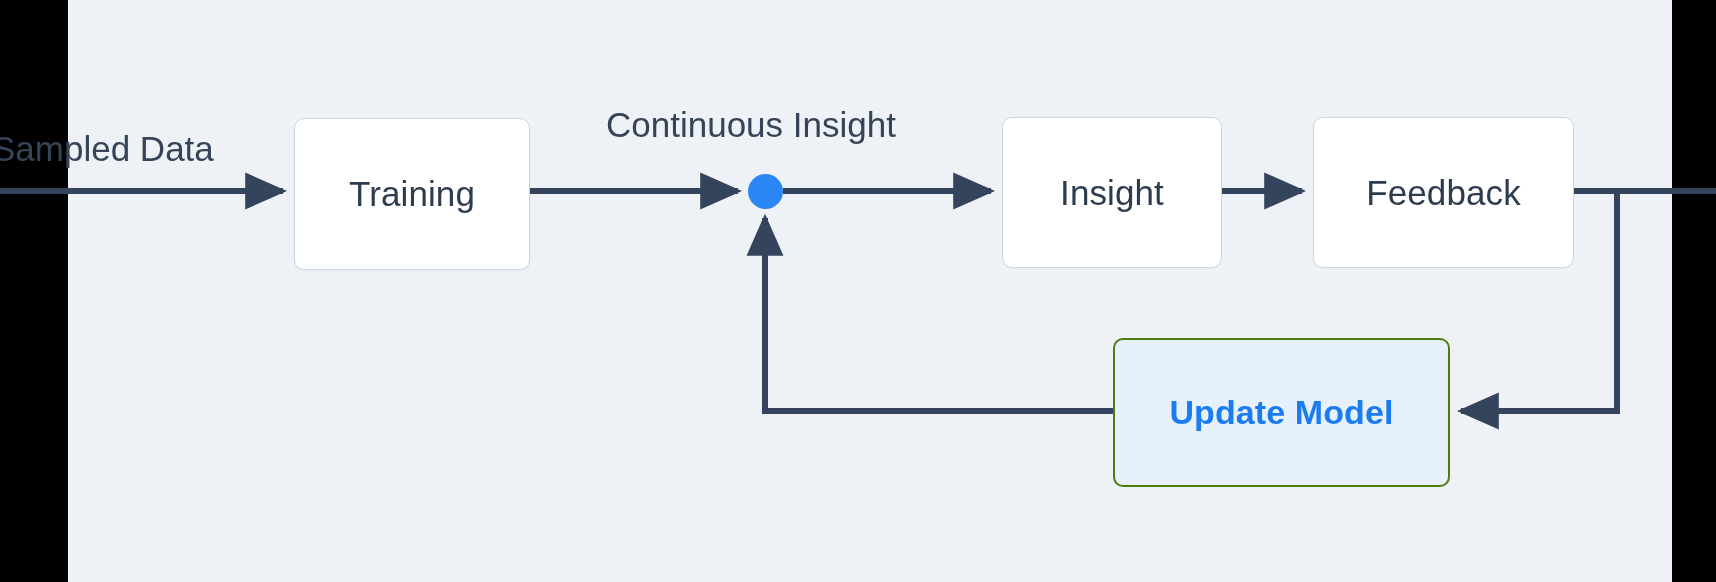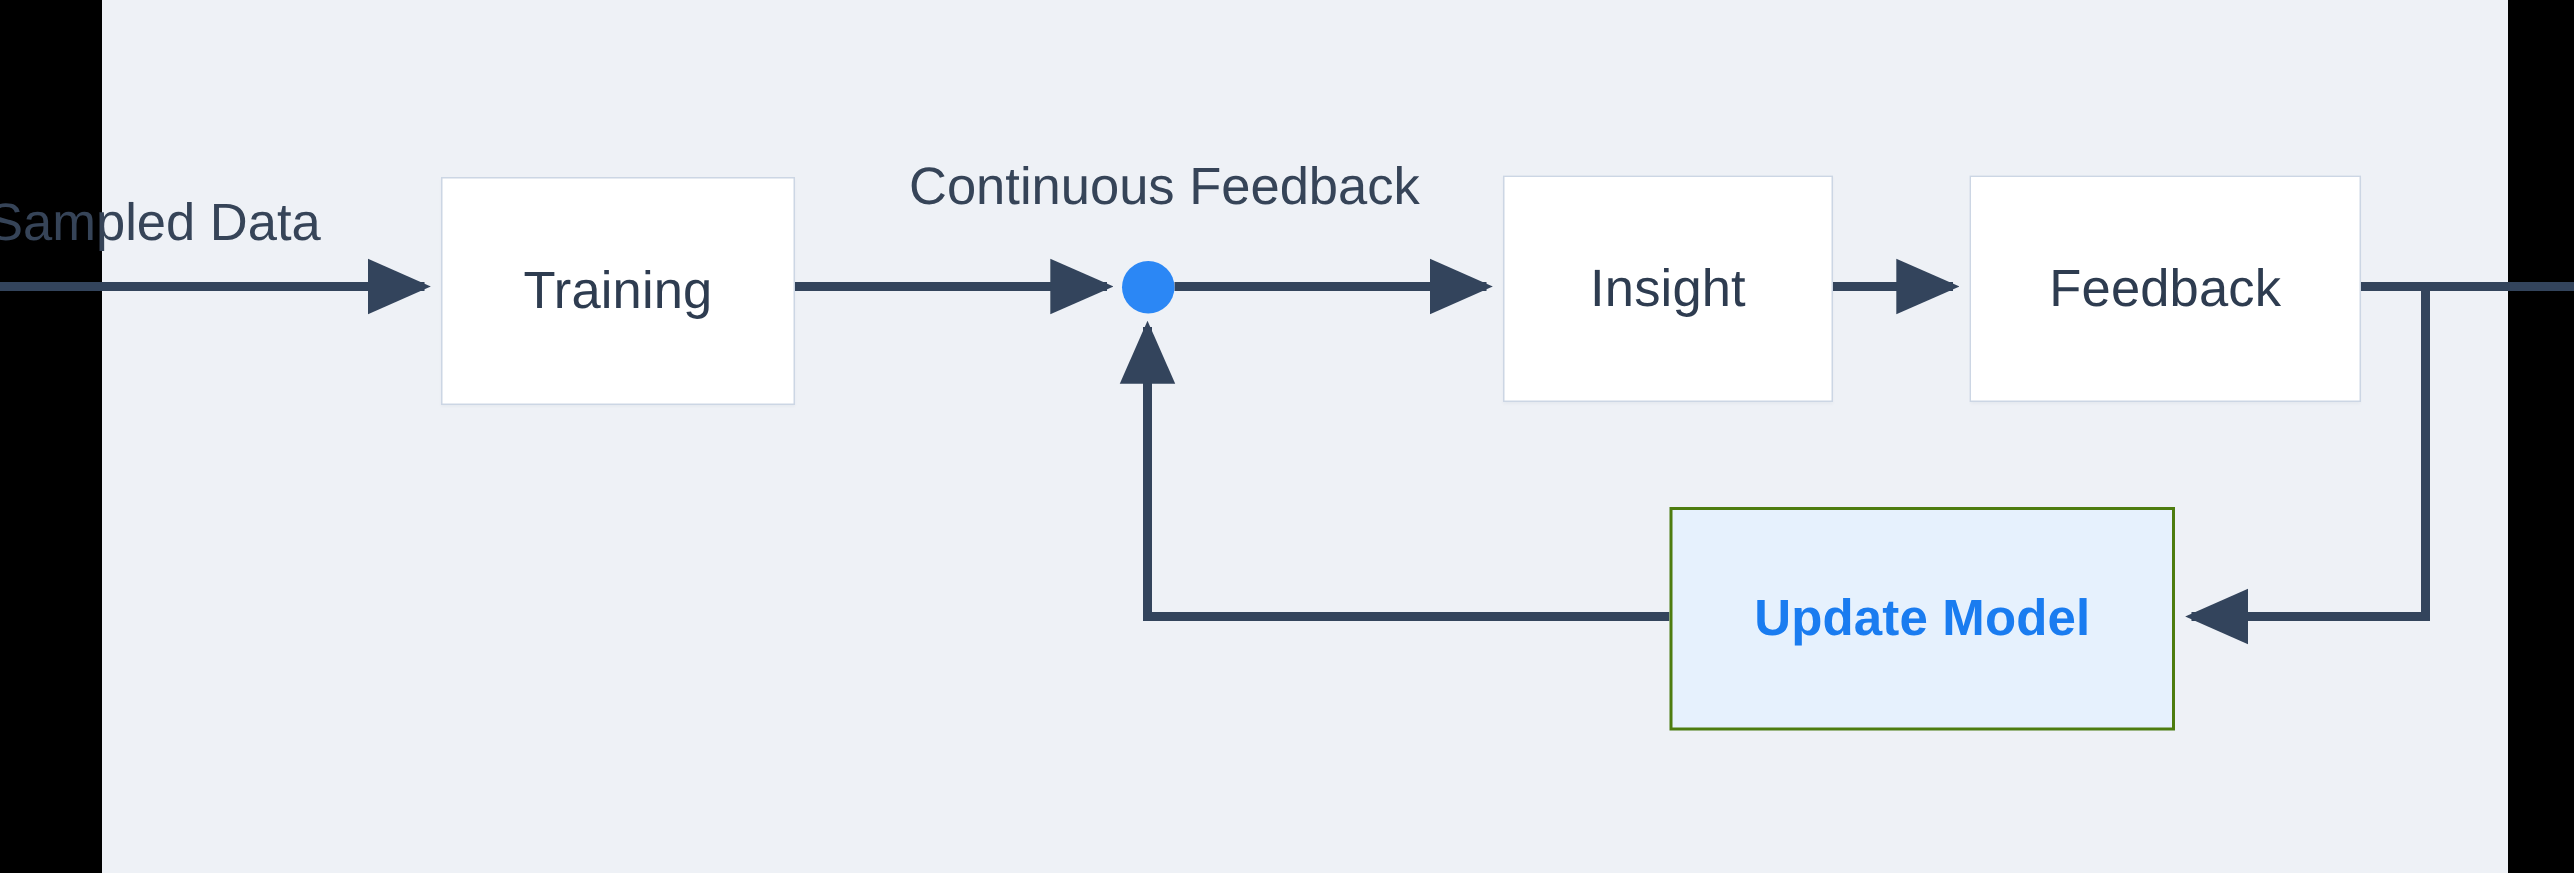--- a/index.html
+++ b/index.html
@@ -37,21 +37,21 @@
     width: 1716px;
     height: 582px;
     overflow: visible;
   }
   .node {
     position: absolute;
     box-sizing: border-box;
     display: flex;
     align-items: center;
     justify-content: center;
-    border-radius: 0;
+    border-radius: 10px;
   }
   .node.plain {
     background: #ffffff;
     border: 1.6px solid #ccd6e4;
     box-shadow: 0 1px 2px rgba(24,40,66,0.04);
   }
   .node.plain .node-label {
     color: #2e3c50;
     font-size: 35px;
     font-weight: 400;
@@ -139,15 +139,15 @@
   </div>
 
   <div class="node accent" id="node-update">
     <span class="node-label">Update Model</span>
   </div>
 
   <div id="junction-node"></div>
 
   <div class="free-label" id="label-sampled-data">Sampled Data</div>
 
-  <div class="free-label" id="label-continuous">Continuous Feedback</div>
+  <div class="free-label" id="label-continuous">Continuous Insight</div>
 
 </div>
 
 </body></html>

